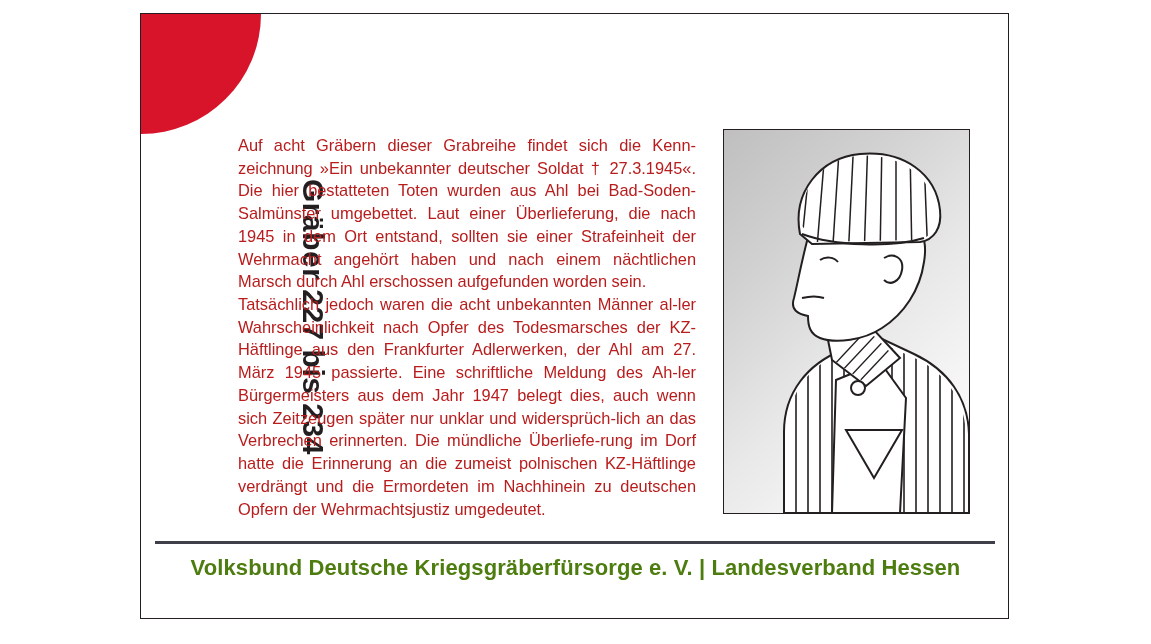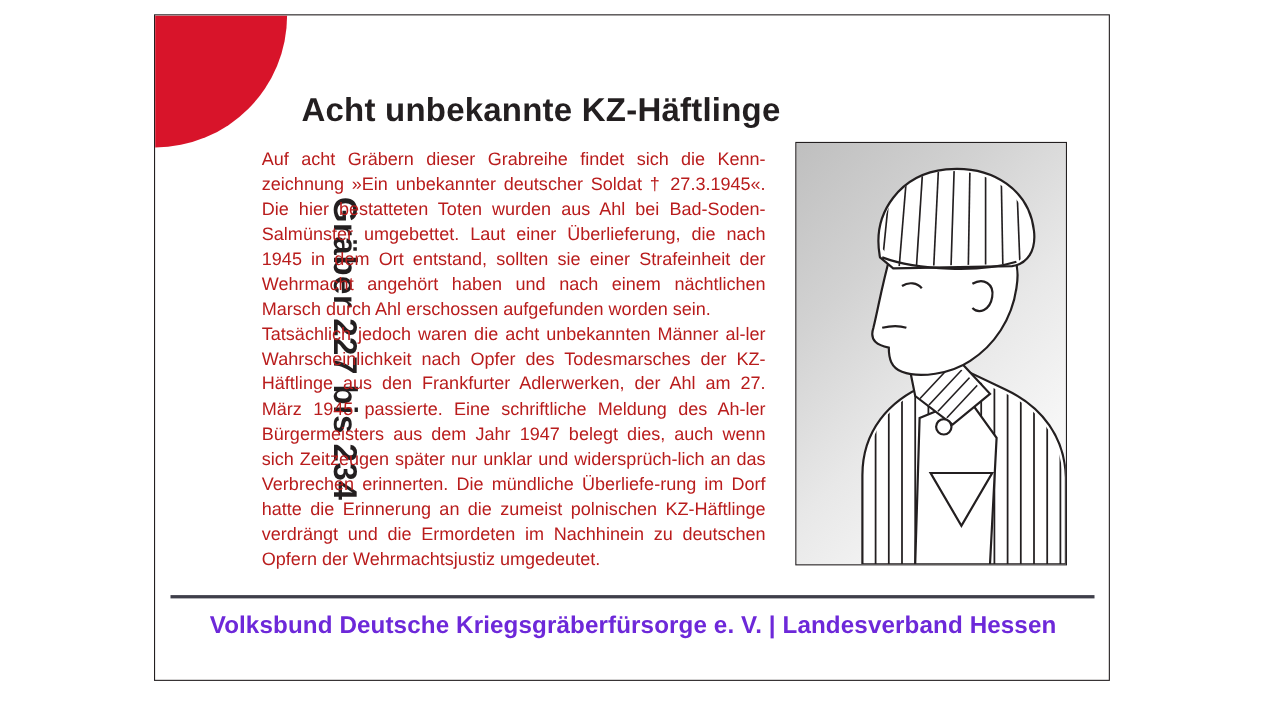--- a/index.html
+++ b/index.html
@@ -104,36 +104,35 @@
     background: #3f3f4a;
   }
   .footer-text {
     position: absolute;
     left: 0px;
     top: 541px;
     width: 869px;
     text-align: center;
     font-size: 22px;
     font-weight: bold;
-    color: #6d28d9;
+    color: #4d7c0f;
     letter-spacing: 0.1px;
   }
 </style>
 </head>
 <body>
 
 <div class="page">
 
   <div class="panel">
 
     <div class="red-blob"></div>
 
     <div class="vertical-title">Gräber 227 bis 234</div>
 
-    <h1 class="headline">Acht unbekannte KZ-Häftlinge</h1>
 
     <div class="bodytext">
       <p style="margin:0 0 0 0;">Auf acht Gräbern dieser Grabreihe findet sich die Kenn-zeichnung »Ein unbekannter deutscher Soldat † 27.3.1945«. Die hier bestatteten Toten wurden aus Ahl bei Bad-Soden-Salmünster umgebettet. Laut einer Überlieferung, die nach 1945 in dem Ort entstand, sollten sie einer Strafeinheit der Wehrmacht angehört haben und nach einem nächtlichen Marsch durch Ahl erschossen aufgefunden worden sein.</p>
       <p style="margin:0;">Tatsächlich jedoch waren die acht unbekannten Männer al-ler Wahrscheinlichkeit nach Opfer des Todesmarsches der KZ-Häftlinge aus den Frankfurter Adlerwerken, der Ahl am 27. März 1945 passierte. Eine schriftliche Meldung des Ah-ler Bürgermeisters aus dem Jahr 1947 belegt dies, auch wenn sich Zeitzeugen später nur unklar und widersprüch-lich an das Verbrechen erinnerten. Die mündliche Überliefe-rung im Dorf hatte die Erinnerung an die zumeist polnischen KZ-Häftlinge verdrängt und die Ermordeten im Nachhinein zu deutschen Opfern der Wehrmachtsjustiz umgedeutet.</p>
     </div>
 
     <div class="illustration">
       <svg width="245" height="383" viewBox="0 0 245 383" xmlns="http://www.w3.org/2000/svg">
         <defs>
           <clipPath id="capClip">

